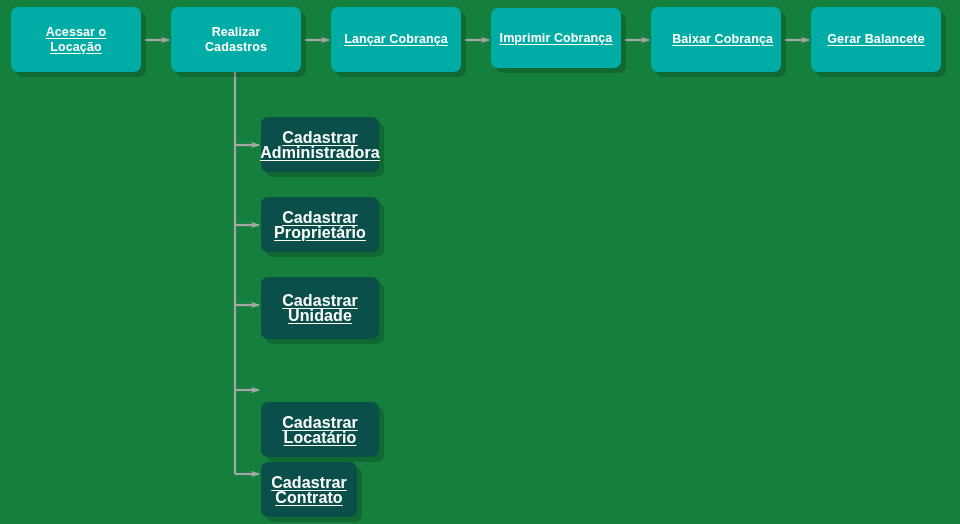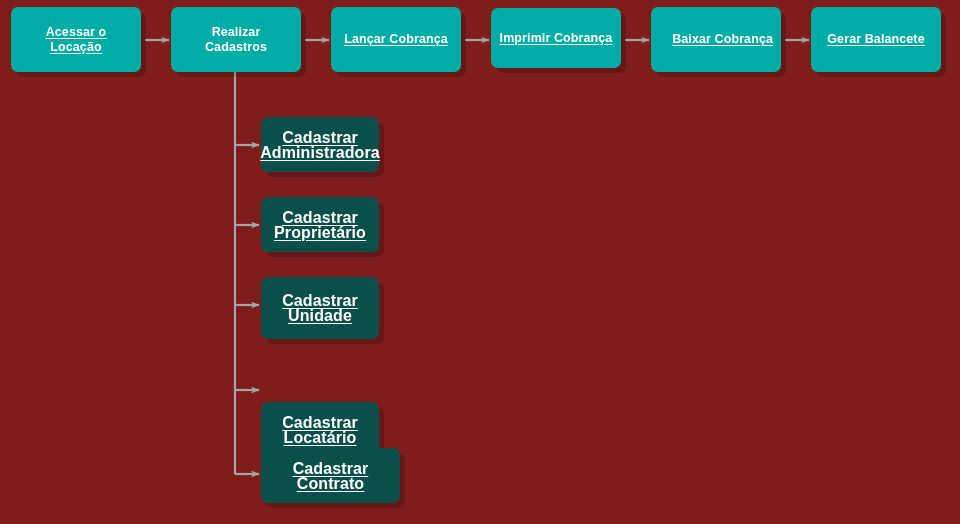--- a/index.html
+++ b/index.html
@@ -8,21 +8,21 @@
     padding: 0;
     background: #ffffff;
   }
   body {
     font-family: "Liberation Sans", "DejaVu Sans", sans-serif;
   }
   #canvas {
     position: relative;
     width: 960px;
     height: 524px;
-    background: #7f1d1d;
+    background: #15803d;
     overflow: hidden;
   }
 
   
   #wires {
     position: absolute;
     left: 0;
     top: 0;
     width: 960px;
     height: 524px;
@@ -123,18 +123,18 @@
       <div class="node secondary link" style="left: 261px; top: 197px; width: 118px; height: 55px;">
         <span class="label">Cadastrar
 Proprietário</span>
       </div>
       <div class="node secondary link" style="left: 261px; top: 277px; width: 118px; height: 62px;">
         <span class="label">Cadastrar Unidade</span>
       </div>
       <div class="node secondary link" style="left: 261px; top: 362px; width: 118px; height: 55px; margin-top: 40px;">
         <span class="label">Cadastrar Locatário</span>
       </div>
-      <div class="node secondary link" style="left: 261px; top: 448px; width: 139px; height: 55px;">
+      <div class="node secondary link" style="left: 261px; top: 462px; width: 96px; height: 55px;">
         <span class="label">Cadastrar Contrato</span>
       </div>
     </div>
 
 </div>
 
 </body></html>

